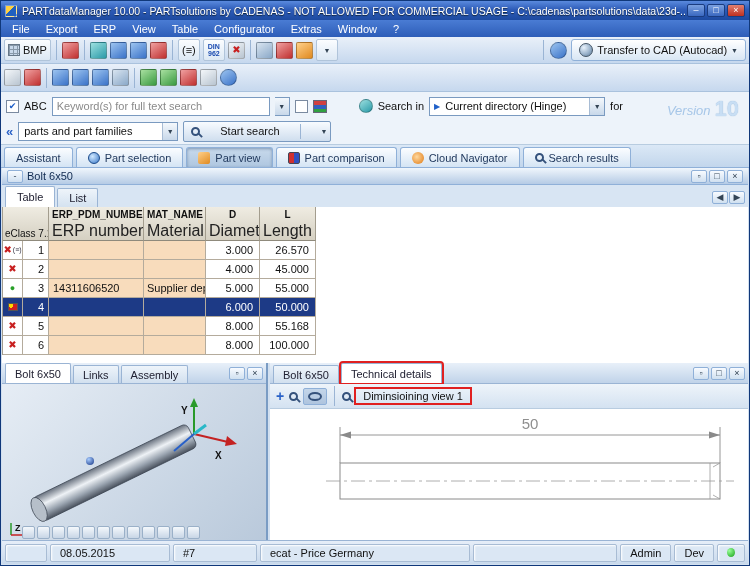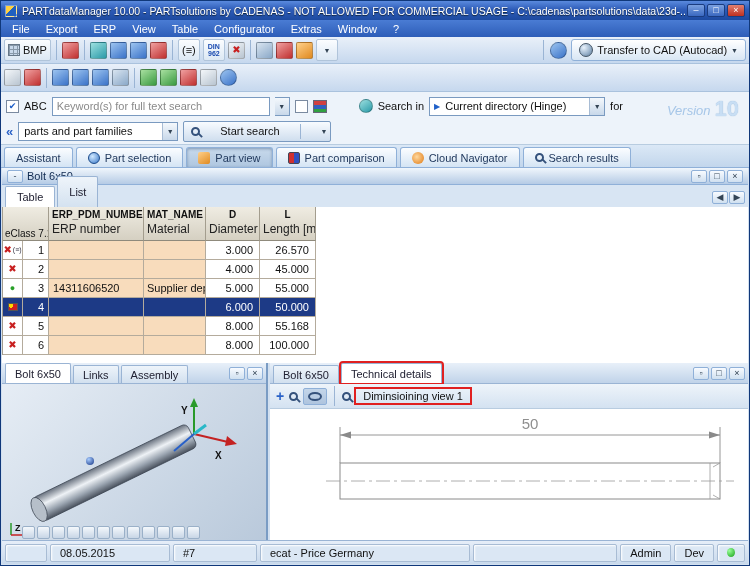--- a/index.html
+++ b/index.html
@@ -76,40 +76,40 @@
 .cloudic{border-radius:50%;background:radial-gradient(circle at 40% 40%,#ffd9a0,#e07810);}
 
 
 .phdr{position:absolute;top:167px;left:1px;right:1px;height:17px;background:linear-gradient(#f0f6fc,#b5cbe5);border-bottom:1px solid #8fb0d8;display:flex;align-items:center;padding:0 5px;gap:4px;}
 .pbtn{width:16px;height:13px;background:linear-gradient(#f8fbff,#d0e0f0);border:1px solid #8fb0d8;border-radius:2px;font-size:9px;line-height:10px;text-align:center;color:#345;flex:none;}
 .phdr .ttl{font-weight:normal;color:#102a50;}
 .phdr .btns{margin-left:auto;display:flex;gap:2px;}
 
 
 .tablist{position:absolute;top:184px;left:1px;right:1px;height:22px;background:#d8e5f3;display:flex;align-items:flex-end;padding:0 3px;}
-.dtab{height:31px;padding:0 11px;display:flex;align-items:center;background:linear-gradient(#eef4fa,#d4e2f0);border:1px solid #9ab4d4;border-bottom:none;border-radius:2px 2px 0 0;margin-right:2px;color:#223;}
+.dtab{height:19px;padding:0 11px;display:flex;align-items:center;background:linear-gradient(#eef4fa,#d4e2f0);border:1px solid #9ab4d4;border-bottom:none;border-radius:2px 2px 0 0;margin-right:2px;color:#223;}
 .dtab.active{background:#fff;height:21px;}
 .tablist .btns{margin-left:auto;display:flex;gap:1px;margin-bottom:3px;}
 
 
 .tablewrap{position:absolute;top:206px;left:1px;right:1px;height:156px;background:#fff;overflow:hidden;}
 .tgrid{width:314px;border-left:1px solid #a39d8e;}
 .trow{display:flex;height:19px;line-height:18px;}
 .trow.thead{height:34px;line-height:normal;}
 .cell{border-right:1px solid #b4ab9c;border-bottom:1px solid #b4ab9c;overflow:hidden;white-space:nowrap;background:#fff;}
 .cell.ic{width:20px;display:flex;align-items:center;justify-content:center;gap:1px;}
 .cell.num{width:26px;text-align:right;padding-right:4px;}
 .cell.erp{width:95px;padding:0 4px;background:#f8dcbc;}
 .cell.mat{width:62px;padding:0 3px;background:#f8dcbc;}
 .cell.dval{width:54px;text-align:right;padding-right:6px;}
 .cell.lval{width:56px;text-align:right;padding-right:6px;}
 .thead .cell{background:linear-gradient(#efece2,#d5d0c2);border-right:1px solid #a39d8e;border-bottom:1px solid #8f8a7c;padding:2px 3px;}
 .thead .gh{width:46px;display:flex;align-items:flex-end;font-size:10px;padding:1px 2px;}
 .thead .code{font-weight:bold;font-size:10px;}
-.thead .desc{font-size:12px;color:#222;margin-top:2px;}
+.thead .desc{font-size:16px;color:#222;margin-top:2px;}
 .thead .cen{text-align:center;}
 .trow.sel .cell{background:#1d3a86;color:#fff;}
 .cross{color:#c82020;font-size:10px;line-height:10px;}
 .gdot{color:#28a028;font-size:9px;}
 .tiny{font-size:7px;color:#334;}
 .flagic{width:10px;height:8px;border:1px solid #555;background:radial-gradient(circle at 25% 30%,#ffd700 0 2px,#d02020 2px);flex:none;}
 
 
 .bl{position:absolute;top:362px;left:1px;width:266px;height:179px;display:flex;flex-direction:column;border-right:2px solid #7a9cc4;}
 .br{position:absolute;top:362px;left:269px;right:1px;height:179px;display:flex;flex-direction:column;background:#fff;}

